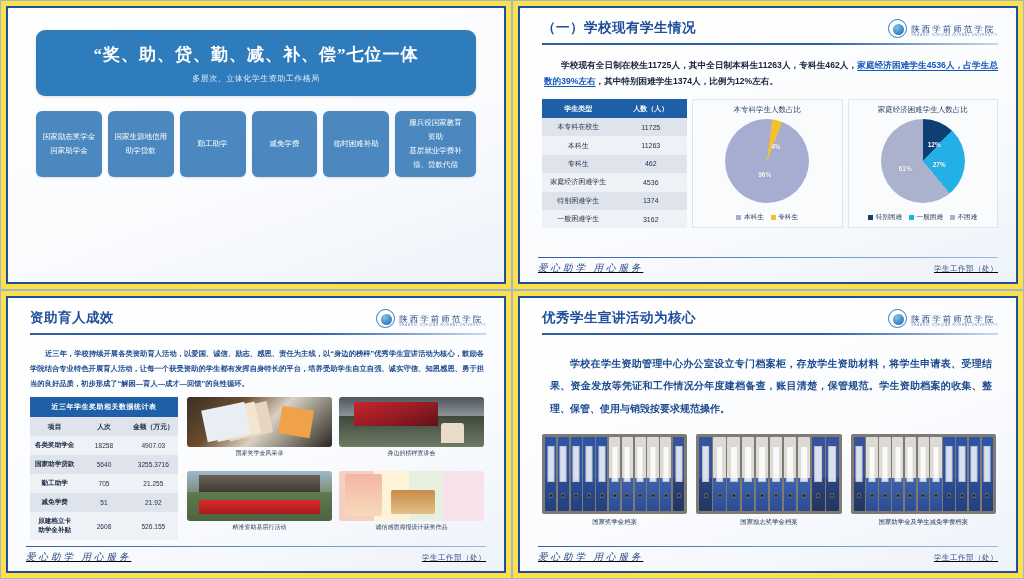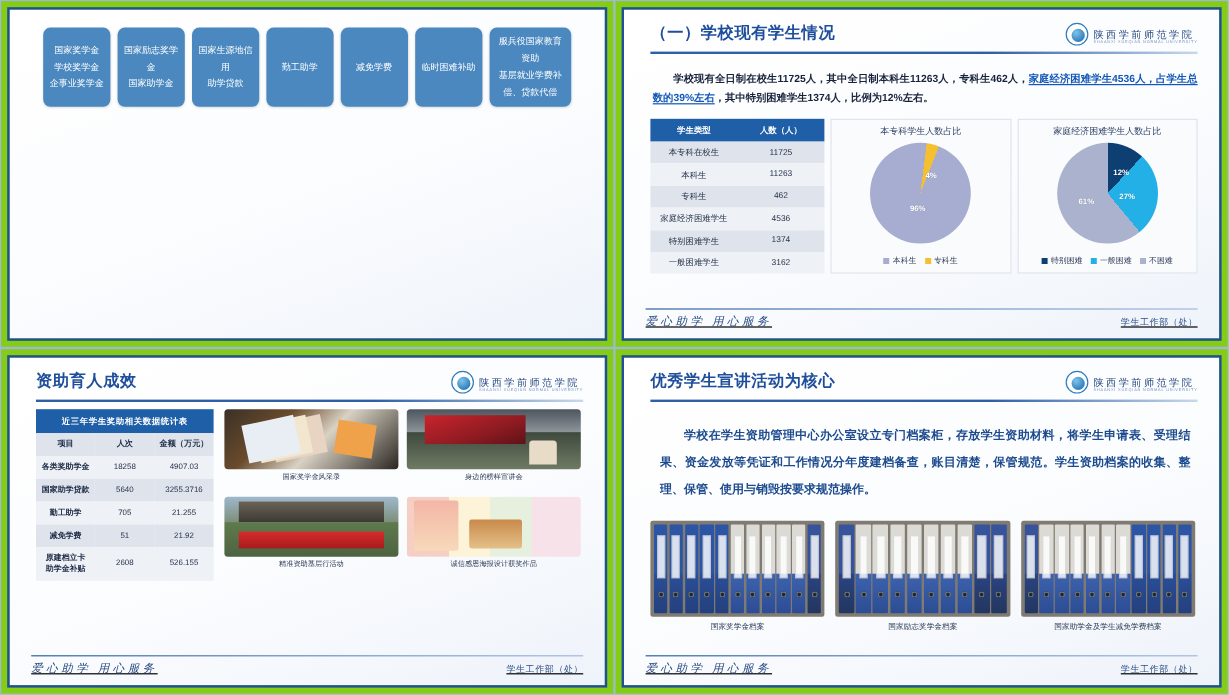--- a/index.html
+++ b/index.html
@@ -10,21 +10,21 @@
     overflow: hidden;
   }
   .grid {
     display: grid;
     grid-template-columns: 512px 512px;
     grid-template-rows: 290px 289px;
     width: 1024px; height: 579px;
   }
   .slide {
     position: relative;
-    background: #84cc16;
+    background: #fde047;
     border: 1px solid #9fb8d8;
     overflow: hidden;
     padding-left: 28px;
   }
   .slide-inner {
     position: absolute;
     left: 5px; top: 5px; right: 5px; bottom: 5px;
     border: 2px solid #1f4e9c;
     background: linear-gradient(160deg,#ffffff 0%,#fbfcfe 55%,#eef3fa 100%);
     overflow: hidden;
@@ -404,29 +404,26 @@
   }
 </style>
 </head>
 <body>
 
 <div class="grid">
 
   <div class="slide">
     <div class="slide-inner">
 
+      <div class="s1-banner">
+        <div class="s1-banner-main">“奖、助、贷、勤、减、补、偿”七位一体</div>
+        <div class="s1-banner-sub">多层次、立体化学生资助工作格局</div>
+      </div>
 
       <div class="s1-boxrow">
-        <div class="s1-box">
-          <div>
-            <span>国家奖学金</span>
-            <span>学校奖学金</span>
-            <span>企事业奖学金</span>
-          </div>
-        </div>
         <div class="s1-box">
           <div>
             <span>国家励志奖学金</span>
             <span>国家助学金</span>
           </div>
         </div>
         <div class="s1-box">
           <div>
             <span>国家生源地信用</span>
             <span>助学贷款</span>
@@ -578,20 +575,21 @@
         <div class="s-logo">
           <div class="s-logo-mark"></div>
           <div class="s-logo-text">
             <div class="s-logo-cn">陕西学前师范学院</div>
             <div class="s-logo-en">SHAANXI XUEQIAN NORMAL UNIVERSITY</div>
           </div>
         </div>
       </div>
       <div class="s-head-rule"></div>
 
+      <div class="s3-body">近三年，学校持续开展各类资助育人活动，以爱国、诚信、励志、感恩、责任为主线，以“身边的榜样”优秀学生宣讲活动为核心，鼓励各学院结合专业特色开展育人活动，让每一个获受资助的学生都有发挥自身特长的平台，培养受助学生自立自强、诚实守信、知恩感恩、勇于担当的良好品质，初步形成了“解困—育人—成才—回馈”的良性循环。</div>
 
       <div class="s3-row">
 
         <table class="s3-table">
           <thead>
             <tr class="cap">
               <th colspan="3">近三年学生奖助相关数据统计表</th>
             </tr>
             <tr>
               <th class="hdr">项目</th>

